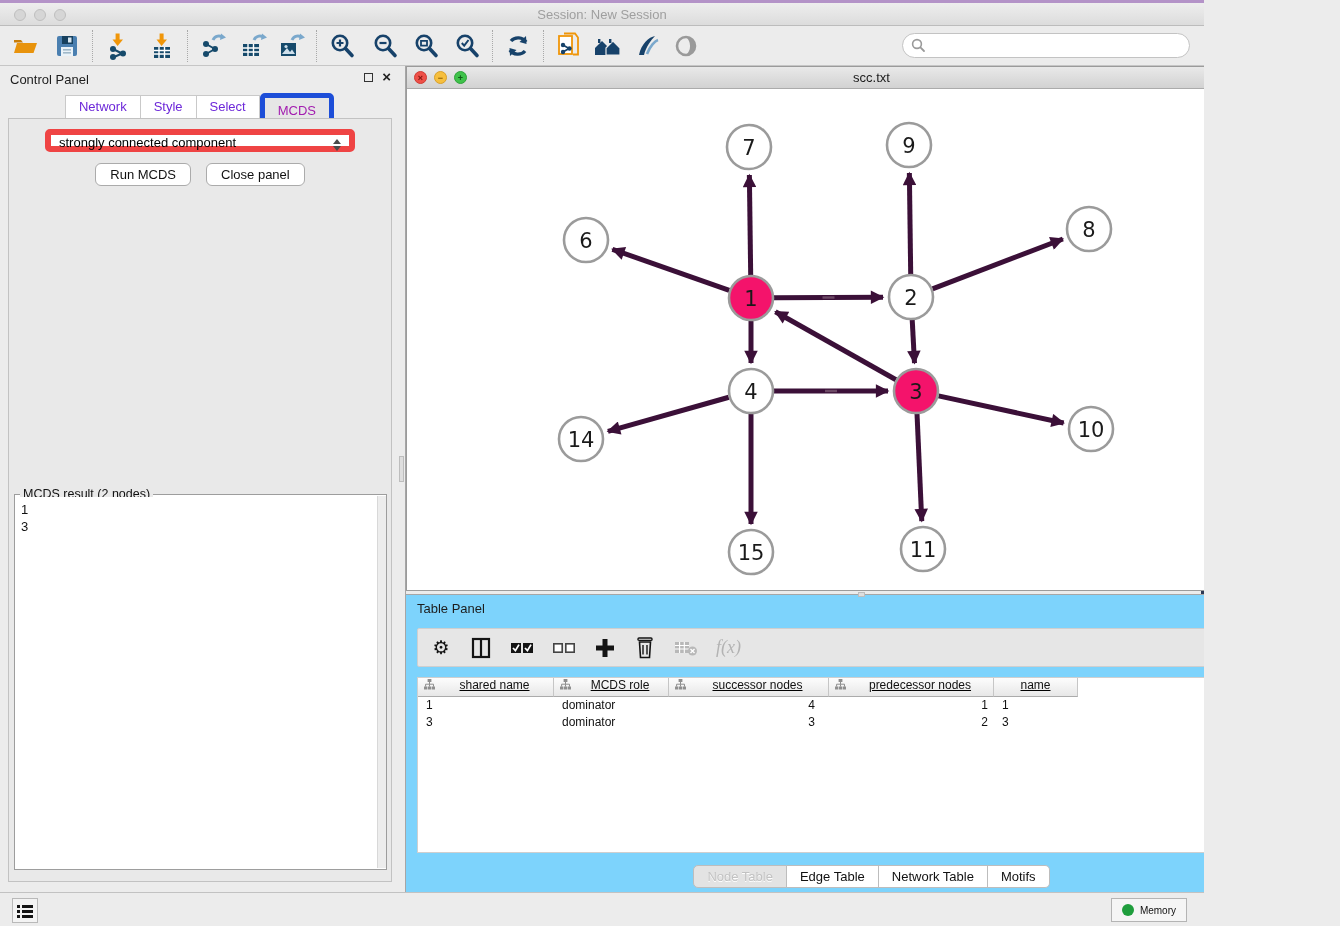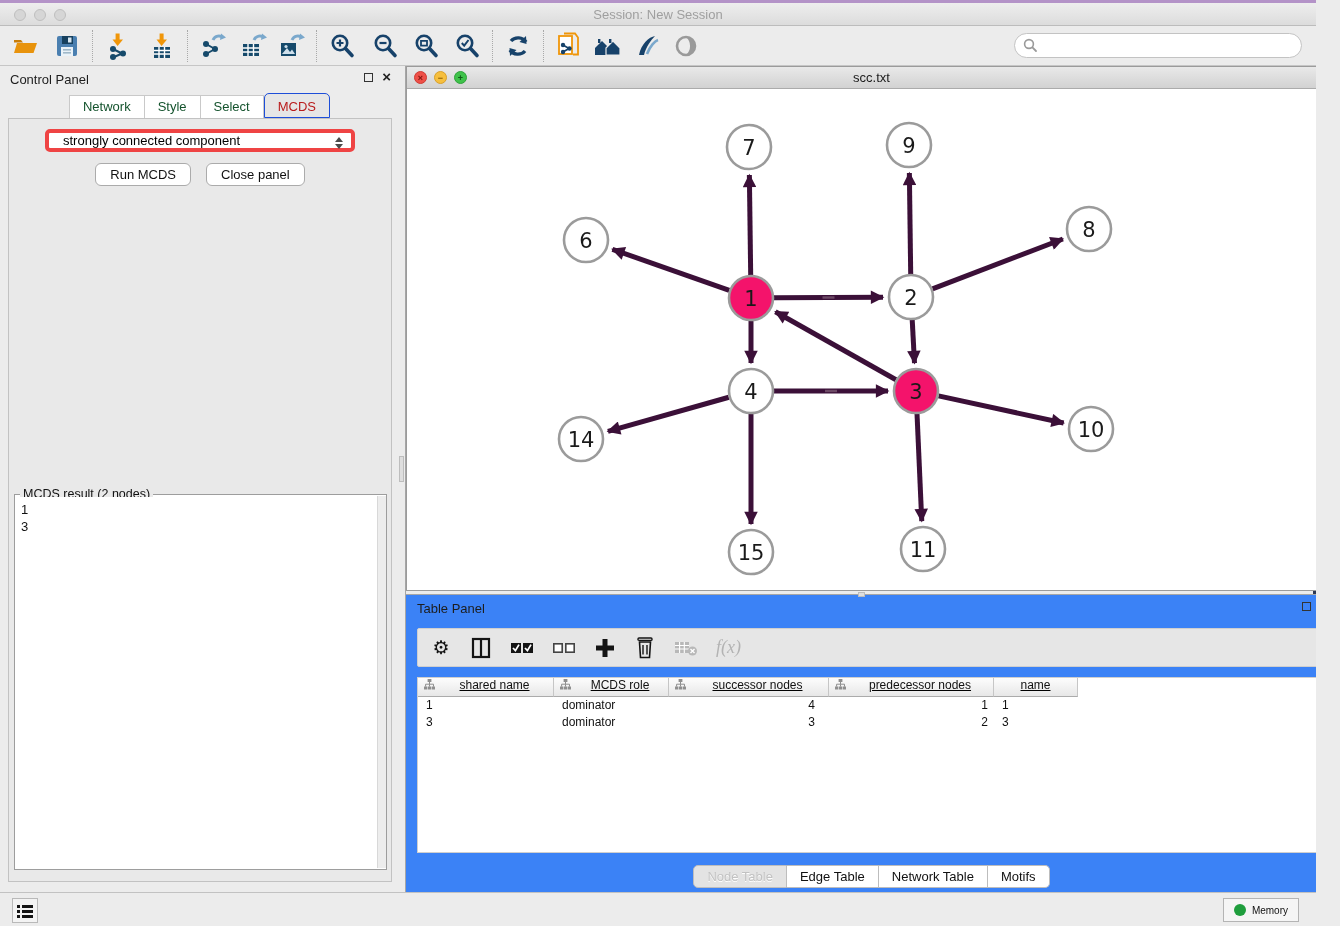--- a/index.html
+++ b/index.html
@@ -1,18 +1,18 @@
 <!DOCTYPE html>
 <html><head>
 <meta charset="utf-8">
 <style>
   * { box-sizing: border-box; margin:0; padding:0; }
   html,body { width:1340px; height:926px; }
   body { font-family:"Liberation Sans", sans-serif; background:#ececec; }
-  .screen { position:relative; width:1316px; height:926px; background:#ececec; overflow:hidden; }
+  .screen { position:relative; width:1204px; height:926px; background:#ececec; overflow:hidden; }
 
   
   .desktop-top { position:absolute; left:0; top:0; width:100%; height:3px; background:#b493c8; }
   .desktop-right { position:absolute; right:0; top:66px; width:3px; height:860px; background:#2c3752; }
 
   
   .titlebar { position:absolute; left:0; top:3px; width:100%; height:23px;
               background:linear-gradient(#eeeeee,#dcdcdc); border-bottom:1px solid #bcbcbc; }
   .tl-dots { position:absolute; left:14px; top:6px; display:flex; gap:8px; }
   .tl-dot { width:12px; height:12px; border-radius:50%; background:#d6d6d6; border:1px solid #bfbfbf; }
@@ -30,29 +30,29 @@
 
   
   .control-panel { position:absolute; left:0; top:66px; width:399px; height:826px; background:#ececec; }
   .panel-head { position:relative; height:26px; }
   .panel-title { position:absolute; left:10px; top:6px; font-size:13px; color:#1d1d1d; }
   .panel-ctrls { position:absolute; right:8px; top:6px; display:flex; gap:9px; align-items:center; }
   .float-box { width:9px; height:9px; border:1.6px solid #333; background:transparent; }
   .close-x { font-size:15px; font-weight:bold; color:#222; line-height:10px; }
 
   .cp-tabs { position:absolute; left:0; top:29px; width:100%; display:flex; justify-content:center; }
-  .cp-tab { font-size:13px; padding:3px 13px; background:#fff; border:1px solid #c9c9c9; border-left:none; color:#14532d; }
+  .cp-tab { font-size:13px; padding:3px 13px; background:#fff; border:1px solid #c9c9c9; border-left:none; color:#6d28d9; }
   .cp-tab:first-child { border-left:1px solid #c9c9c9; }
-  .cp-tab.active { background:#e6e6e6; color:#b91c1c; border-radius:5px 5px 0 0; border:1px solid #1d4ed8; position:relative; top:-2px; padding-top:5px; }
+  .cp-tab.active { background:#e6e6e6; color:#a21caf; border-radius:5px 5px 0 0; border:5px solid #1d4ed8; position:relative; top:-2px; padding-top:5px; }
 
   .cp-content { position:absolute; left:8px; top:52px; width:384px; height:764px;
                 background:#e9e9e9; border:1px solid #c2c2c2; }
   .opt-label { margin-top:19px; text-align:center; font-size:13px; color:#111; }
   .criterion-select { position:relative; margin:10px auto 0; width:310px; height:23px; background:#fff;
-                      border:4px solid #ef4444; border-radius:5px; display:flex; align-items:flex-end; padding:0 14px; font-size:13px; }
+                      border:6px solid #ef4444; border-radius:5px; display:flex; align-items:flex-start; padding:0 8px; font-size:13px; }
   .stepper { position:absolute; right:8px; top:4px; display:flex; flex-direction:column; gap:2px; }
   .stepper .up { width:0;height:0;border-left:4px solid transparent;border-right:4px solid transparent;border-bottom:5px solid #4a4a4a; }
   .stepper .down { width:0;height:0;border-left:4px solid transparent;border-right:4px solid transparent;border-top:5px solid #4a4a4a; }
   .cp-buttons { margin-top:11px; display:flex; justify-content:center; gap:15px; }
   .btn { font-size:13px; font-family:inherit; background:#fff; border:1px solid #ababab; border-radius:6px; padding:3px 14px; color:#111; }
 
   .result-group { position:absolute; left:5px; top:375px; width:373px; height:376px; border:1px solid #9d9d9d; background:#fff; }
   .result-legend { position:absolute; top:-8px; left:5px; background:#e9e9e9; padding:0 3px; font-size:12.5px; color:#111; }
   .result-body { position:absolute; left:1px; top:2px; right:10px; bottom:1px; background:#fff; padding:4px 0 0 5px; font-size:13px; line-height:17px; color:#111; }
   .result-scroll { position:absolute; right:0; top:1px; bottom:1px; width:9px; background:#ededed; border-left:1px solid #d8d8d8; }
@@ -67,21 +67,21 @@
   .net-titlebar { position:relative; height:22px; background:linear-gradient(#e9e9e9,#d2d2d2); border-bottom:1px solid #ababab; }
   .traffic { position:absolute; left:7px; top:4px; display:flex; gap:7px; }
   .t-dot { width:13px; height:13px; border-radius:50%; font-size:9px; font-weight:bold; display:flex; align-items:center; justify-content:center; }
   .t-red   { background:#ee5048; border:1px solid #ce3a33; color:#7d120d; }
   .t-yellow{ background:#f6bf3e; border:1px solid #d8a02a; color:#8a5d00; }
   .t-green { background:#3fc24a; border:1px solid #2ea23a; color:#0f5c17; }
   .net-title { position:absolute; left:0; right:0; top:3px; text-align:center; font-size:13px; color:#1a1a1a; }
   .net-canvas { position:relative; width:929px; height:501px; background:#fff; }
 
   
-  .table-panel { position:absolute; left:406px; top:594px; width:931px; height:298px; background:#3b82f6; border-top:1px solid #a6a6a6; }
+  .table-panel { position:absolute; left:406px; top:594px; width:931px; height:298px; background:#7dd3fc; border-top:1px solid #a6a6a6; }
   .tp-toolbar { position:absolute; left:11px; right:8px; top:33px; height:39px; background:#e6e6e6;
                 border:1px solid #cfcfcf; border-radius:2px; display:flex; align-items:center; padding:0 12px; gap:18px; }
   .tp-ic { display:inline-flex; align-items:center; justify-content:center; min-width:22px; height:24px; }
   .fx-label { font-family:"Liberation Serif", serif; font-style:italic; font-size:18px; color:#b3b3b3; }
   .gear-glyph { font-size:19px; color:#141414; line-height:20px; }
 
   .table-area { position:absolute; left:11px; right:8px; top:82px; height:176px; background:#fff; border:1px solid #cfcfcf; overflow:hidden; }
   .thead { display:flex; height:19px; }
   .th { position:relative; display:flex; height:19px;
         background:linear-gradient(#fdfdfd,#e7e7e7); border-right:1px solid #c6c6c6; border-bottom:1px solid #ababab;text-decoration:underline; }

